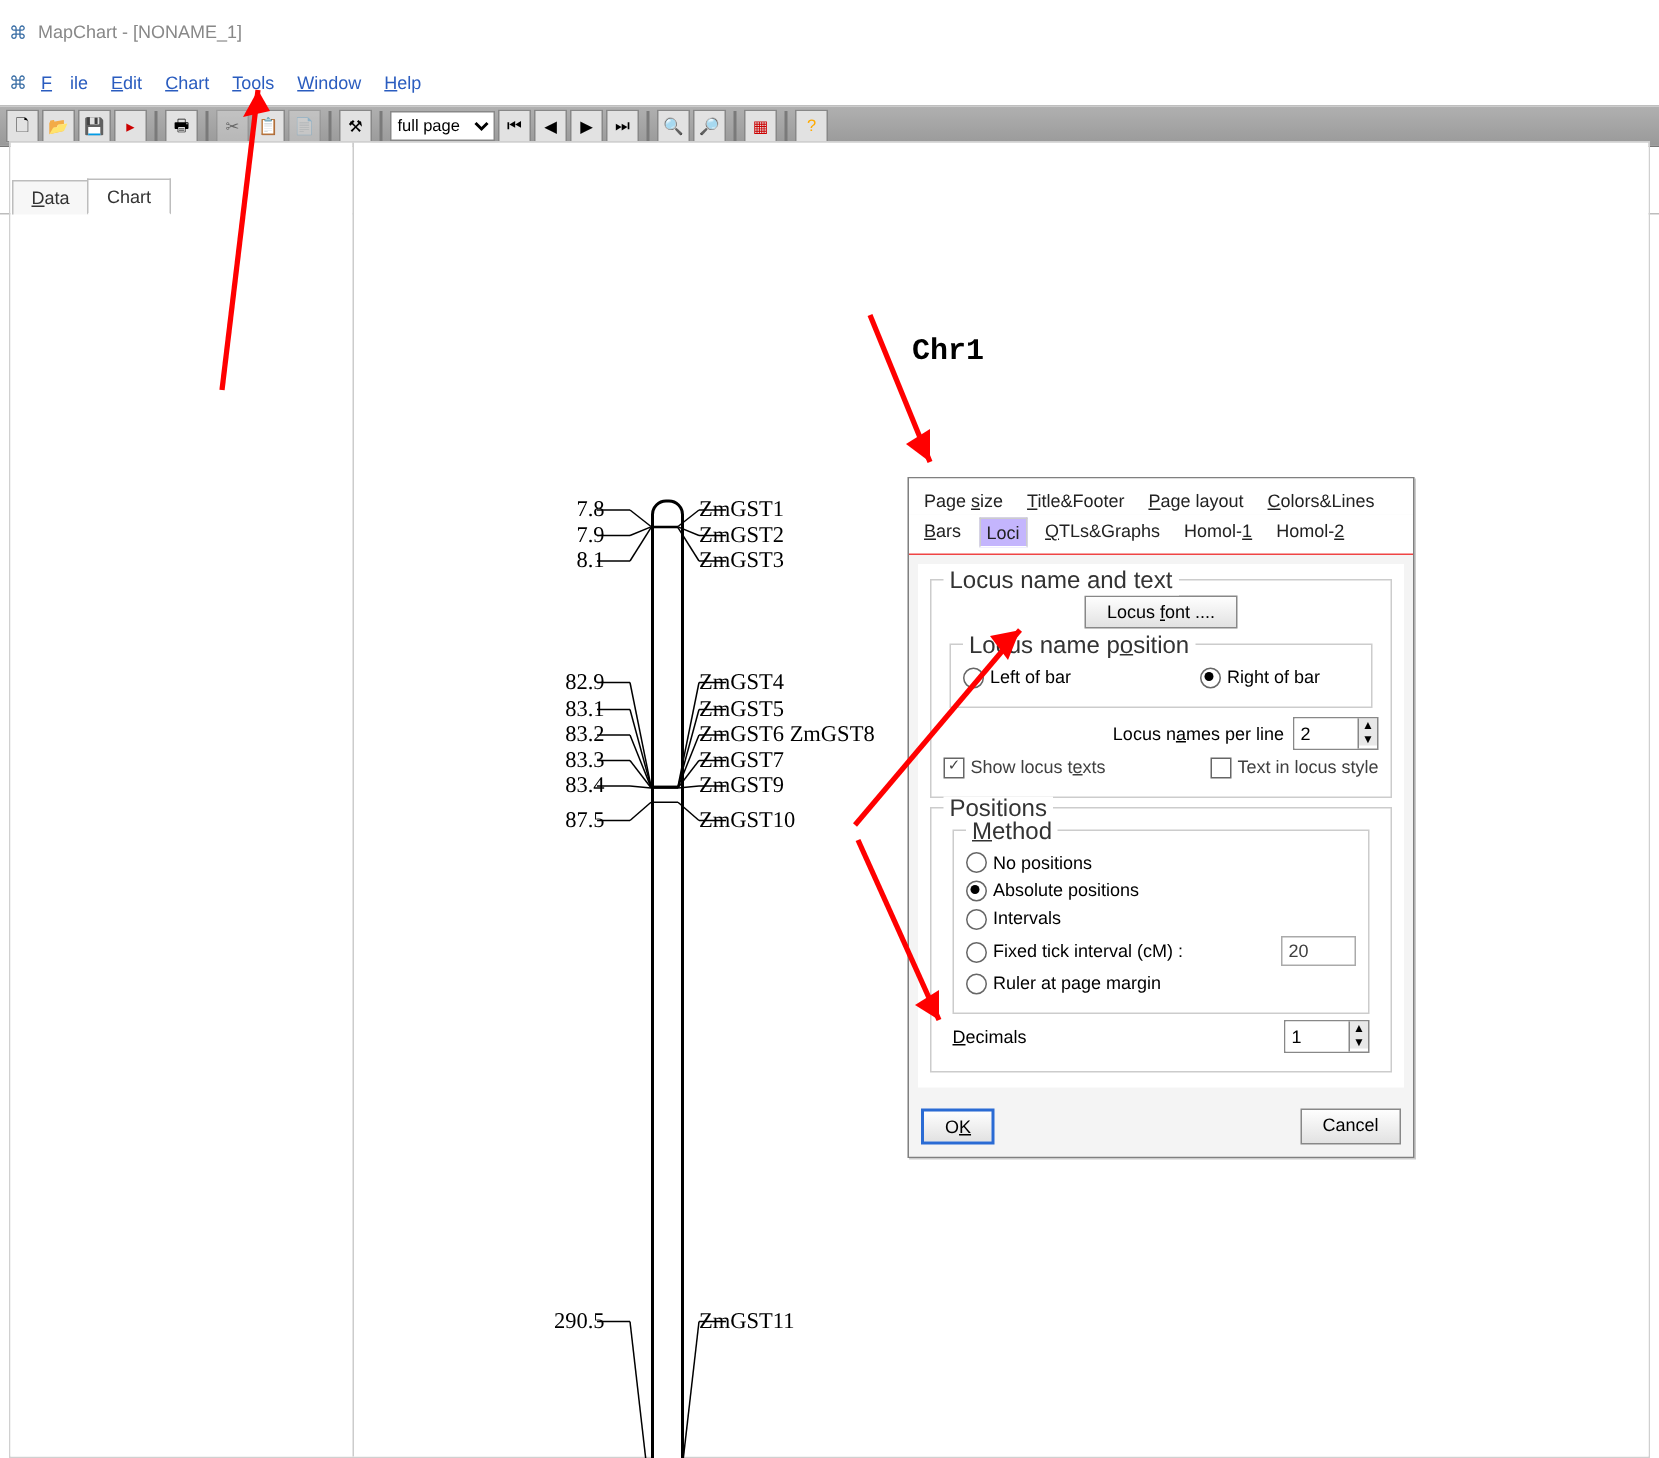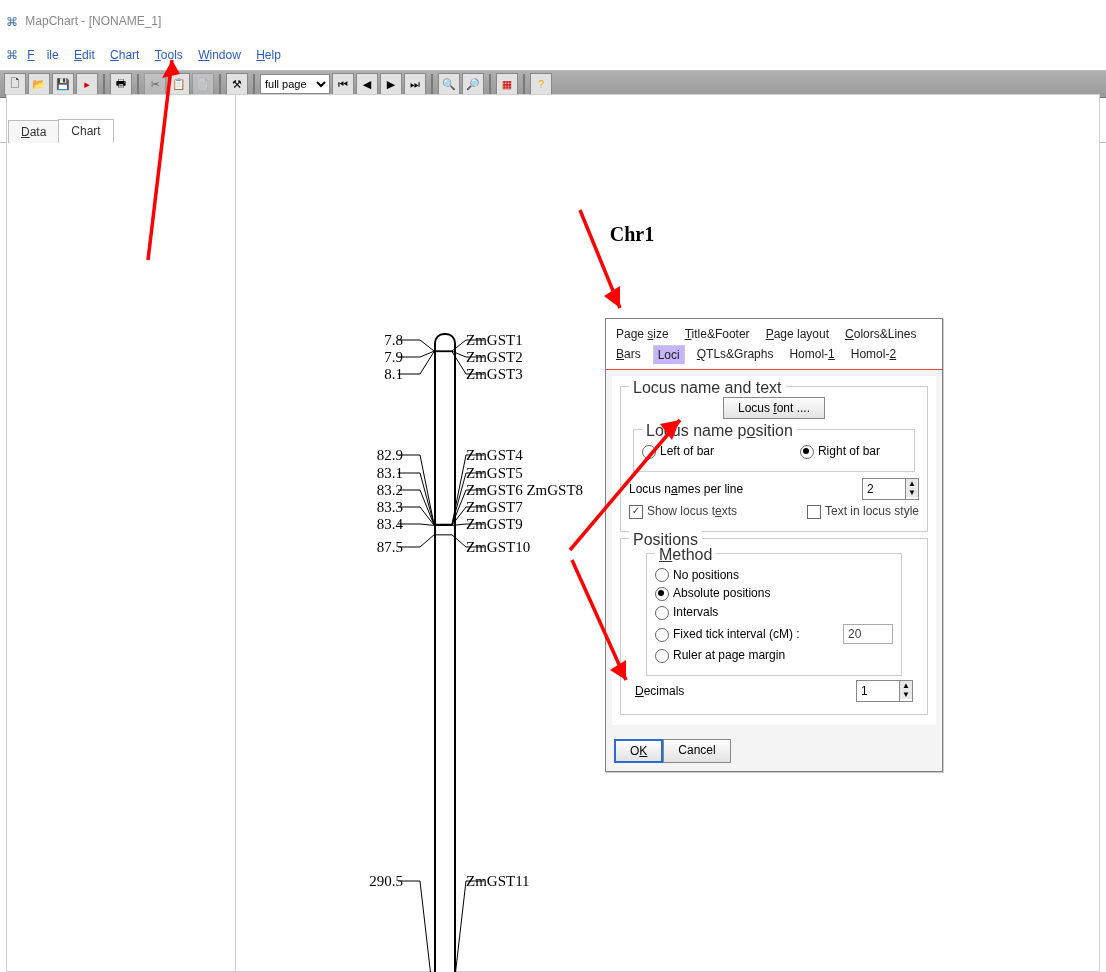--- a/index.html
+++ b/index.html
@@ -13,21 +13,21 @@
 .tbtn{width:20px;height:20px;background:#e2e2e2;border:1px solid #888;display:flex;align-items:center;justify-content:center;font-size:11px}
 .tsep{width:2px;height:20px;background:#7a7a7a;margin:0 3px}
 .zoom-select{height:20px;font-size:11px;border:1px solid #888;background:#fff;width:70px}
 .tabstrip{height:24px;background:#fff;display:flex;align-items:flex-end;padding:21px 8px 0;position:relative}
 .tabstrip::after{content:"";position:absolute;left:0;right:0;bottom:0;height:1px;background:#bdbdbd}
 .tab{padding:4px 12px;border:1px solid #bdbdbd;border-bottom:none;background:#f7f7f7;margin-right:-1px;position:relative;z-index:1;color:#333}
 .tab.active{background:#fff;border-bottom:1px solid #fff;z-index:2}
 .workspace{position:absolute;left:0;top:94px;right:0;bottom:0;border:1px solid #d0d0d0;margin:0 6px}
 .ruler{position:absolute;left:0;top:0;width:228px;bottom:0;background:#fff}
 .page{position:absolute;left:228px;top:0;right:0;bottom:0;background:#fff;border-left:1px solid #ccc}
-.chr-title{position:absolute;left:396px;top:128px;transform:translateX(-50%);font-size:20px;font-weight:bold;font-family:Liberation Serif, serif}
+.chr-title{position:absolute;left:396px;top:128px;transform:translateX(-50%);font-size:20px;font-weight:bold;font-family:Liberation Mono, monospace}
 .barwrap{position:absolute;left:198px;top:238px;width:18px;height:692px;border:2px solid #000;border-radius:10px;background:#fff}
 .locus-row{position:absolute;left:0;width:400px;font-family:"Times New Roman",serif;font-size:15px}
 .locus-row .pos{position:absolute;right:233px;text-align:right;width:60px}
 .locus-row .name{position:absolute;left:230px;white-space:nowrap}
 .dialog{position:absolute;width:336px;border:1px solid #808080;background:#f4f4f4;box-shadow:1px 1px 0 rgba(0,0,0,0.2)}
 .dlg-title{padding:6px 8px;font-size:12px;background:#fff;color:#222}
 .dlg-tabs{padding:6px 6px 0;background:#fff;display:flex;flex-wrap:wrap;gap:8px}
 .dlg-tabs span{color:#222;cursor:default;padding:2px 4px}
 .dlg-tabs span u{text-decoration:underline}
 .dlg-tabs span.active{background:#c4b5fd;border:1px solid #ccc;border-bottom:1px solid #fff;position:relative;z-index:2}
@@ -41,21 +41,21 @@
 .radio{border-radius:50%}
 .radio.sel::after{content:"";display:block;width:6px;height:6px;margin:2px;border-radius:50%;background:#000}
 .check{background:#fff}
 .check.sel::after{content:"✓";font-size:10px;line-height:10px;display:block;text-align:center}
 .spin{display:inline-flex;align-items:stretch;border:1px solid #888;height:20px}
 .spin input{width:34px;border:none;padding:0 4px;font-size:12px}
 .spin .sp{display:flex;flex-direction:column;border-left:1px solid #888}
 .spin .sp div{width:12px;height:9px;font-size:8px;text-align:center;line-height:9px;background:#e8e8e8}
 .txtfield{border:1px solid #aaa;width:40px;height:18px;padding:0 4px;font-size:12px;color:#777;background:#fff}
 .disabled{color:#404040}
-.dlg-btns{display:flex;justify-content:flex-start;padding:8px;background:#f4f4f4}
+.dlg-btns{display:flex;justify-content:space-between;gap:40px;padding:8px;background:#f4f4f4}
 .arrow{position:absolute;pointer-events:none}
 .arrow path{stroke:#ff0000;stroke-width:3.5;fill:none}
 .arrow polygon{fill:#ff0000}
 u{text-decoration:underline}
 </style>
 </head>
 <body>
 
 <div class="titlebar">
   <span class="app-icon">⌘</span>
@@ -253,41 +253,41 @@
       <div class="grp" style="margin-top:10px">
         <div class="legend">Locus name p<u>o</u>sition</div>
         <div class="row">
           <label><span class="radio"></span><span>Left of bar</span></label>
           <span style="flex:1"></span>
           <label><span class="radio sel"></span><span>Right of bar</span></label>
           <span style="width:20px"></span>
         </div>
       </div>
 
-      <div class="row" style="justify-content:space-between">
+      <div class="row" style="justify-content:flex-end">
         <span>Locus n<u>a</u>mes per line</span>
         <span class="spin">
           <input value="2" style="">
           <span class="sp">
               <div>▲</div>
               <div>▼</div>
             </span>
         </span>
       </div>
 
       <div class="row disabled">
         <label><span class="check sel"></span><span>Show locus t<u>e</u>xts</span></label>
         <span style="flex:1"></span>
         <label><span class="check"></span><span>Text in locus style</span></label>
       </div>
     </div>
 
     <div class="grp">
       <div class="legend">Positions</div>
-      <div class="grp" style="margin:4px 17px">
+      <div class="grp" style="margin:4px 6px">
         <div class="legend"><u>M</u>ethod</div>
         <div class="row">
             <label><span class="radio"></span><span>No positions</span></label>
           </div>
         <div class="row">
             <label><span class="radio sel"></span><span>Absolute positions</span></label>
           </div>
         <div class="row">
             <label><span class="radio"></span><span>Intervals</span></label>
           </div>

